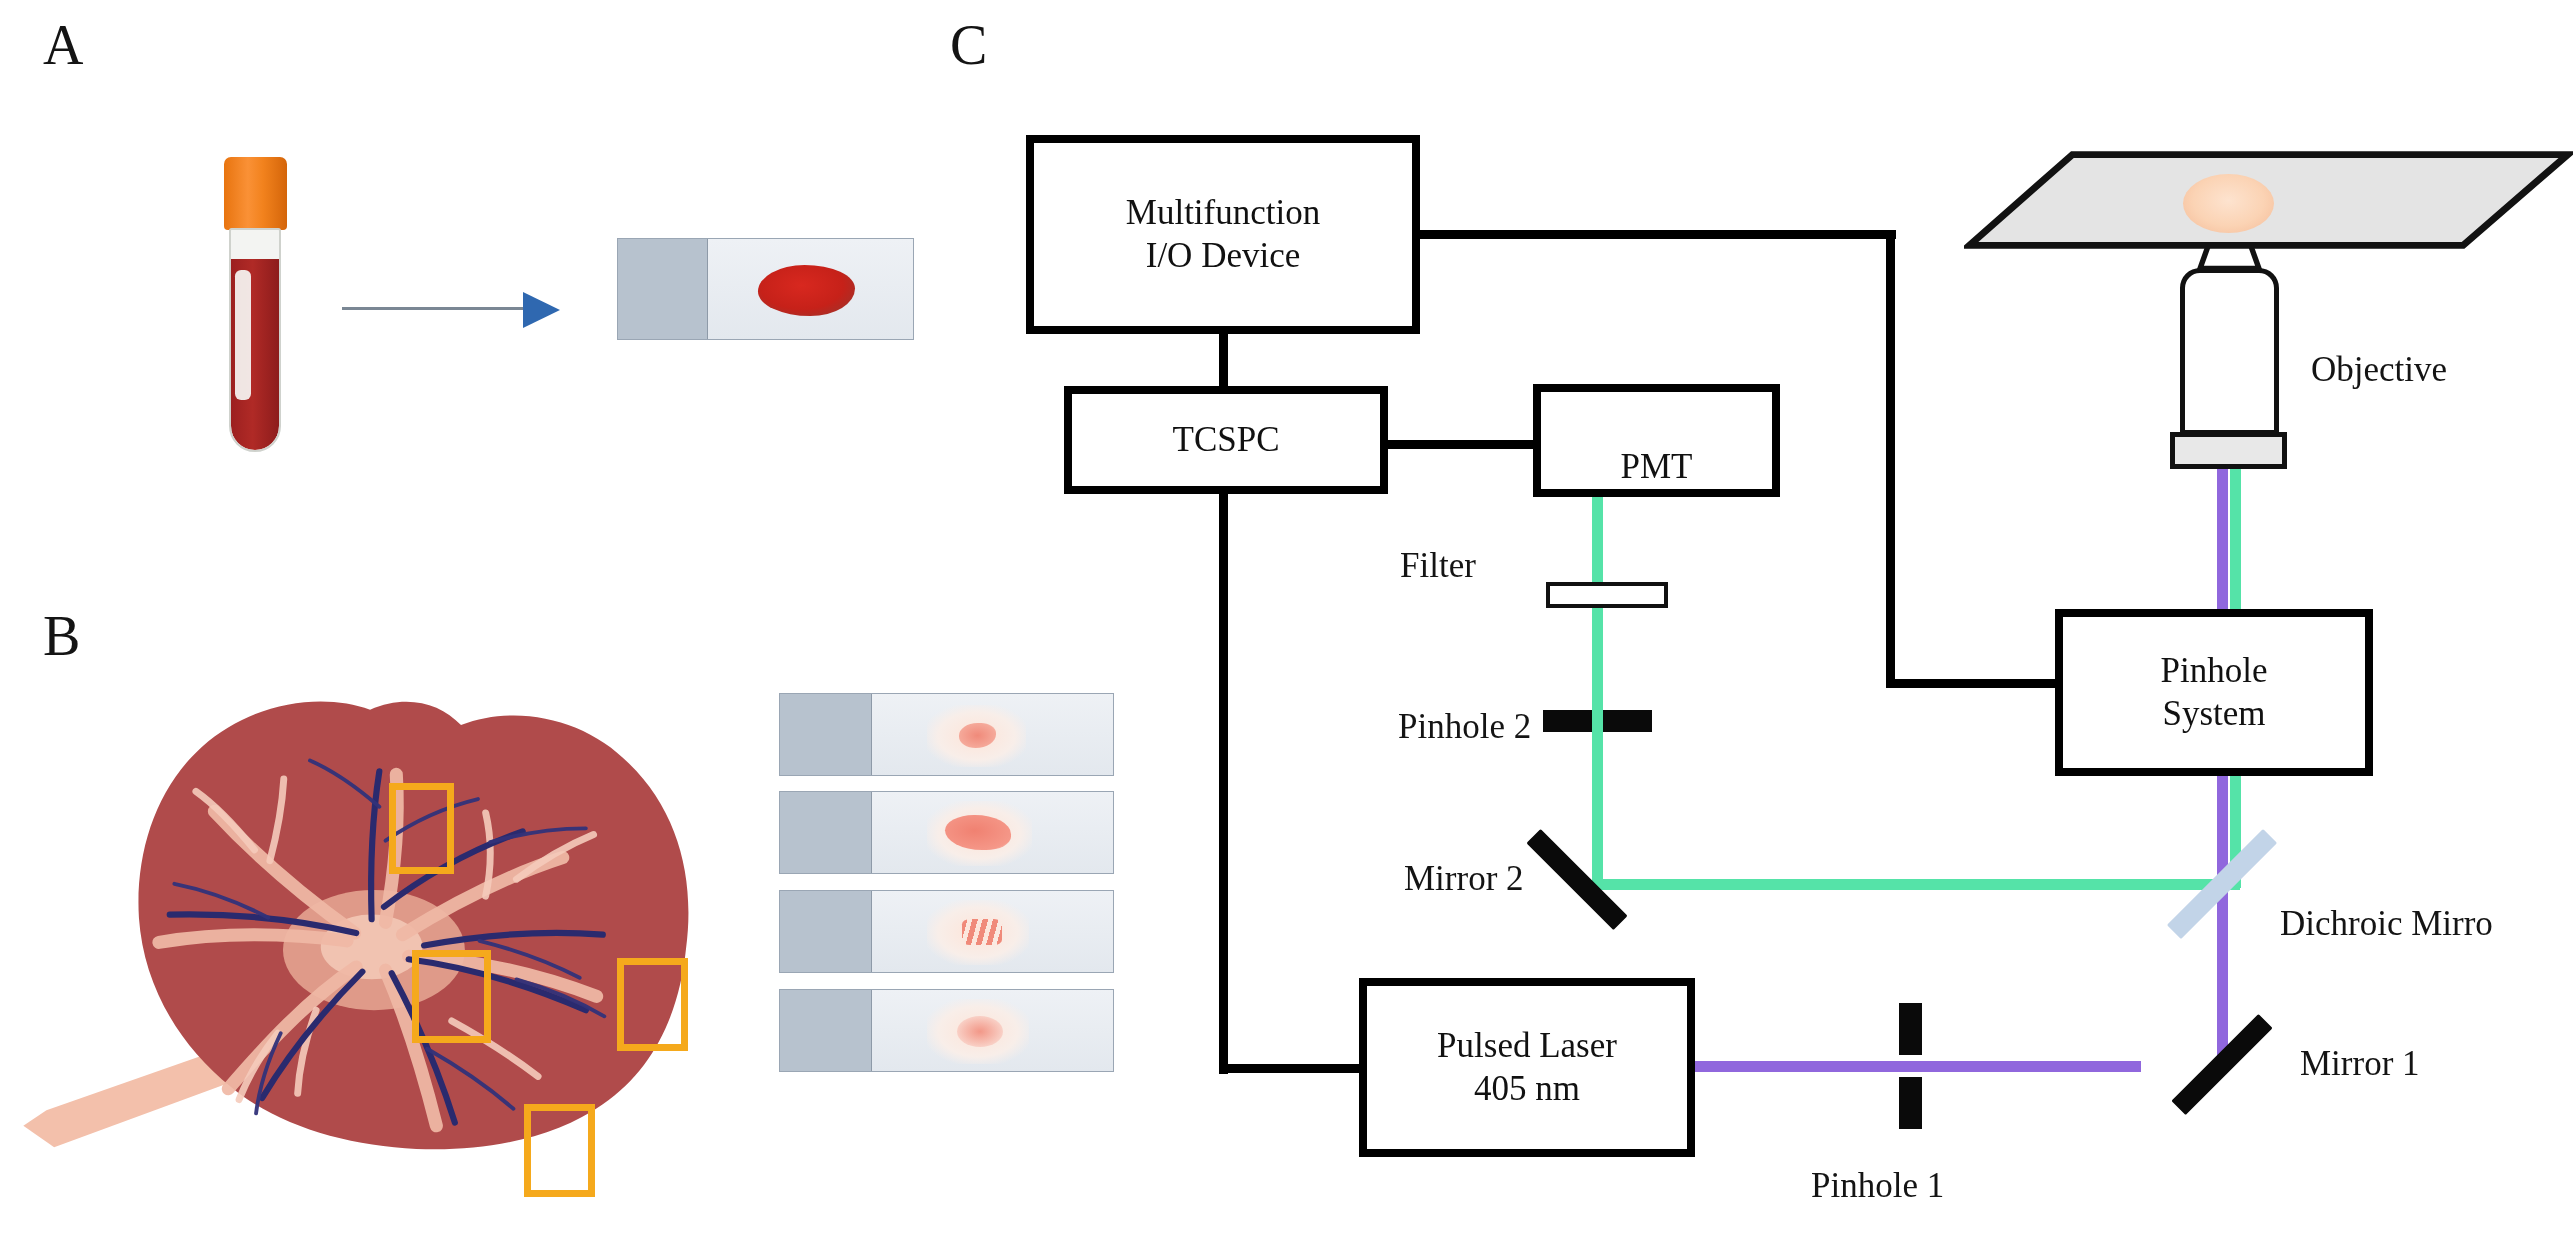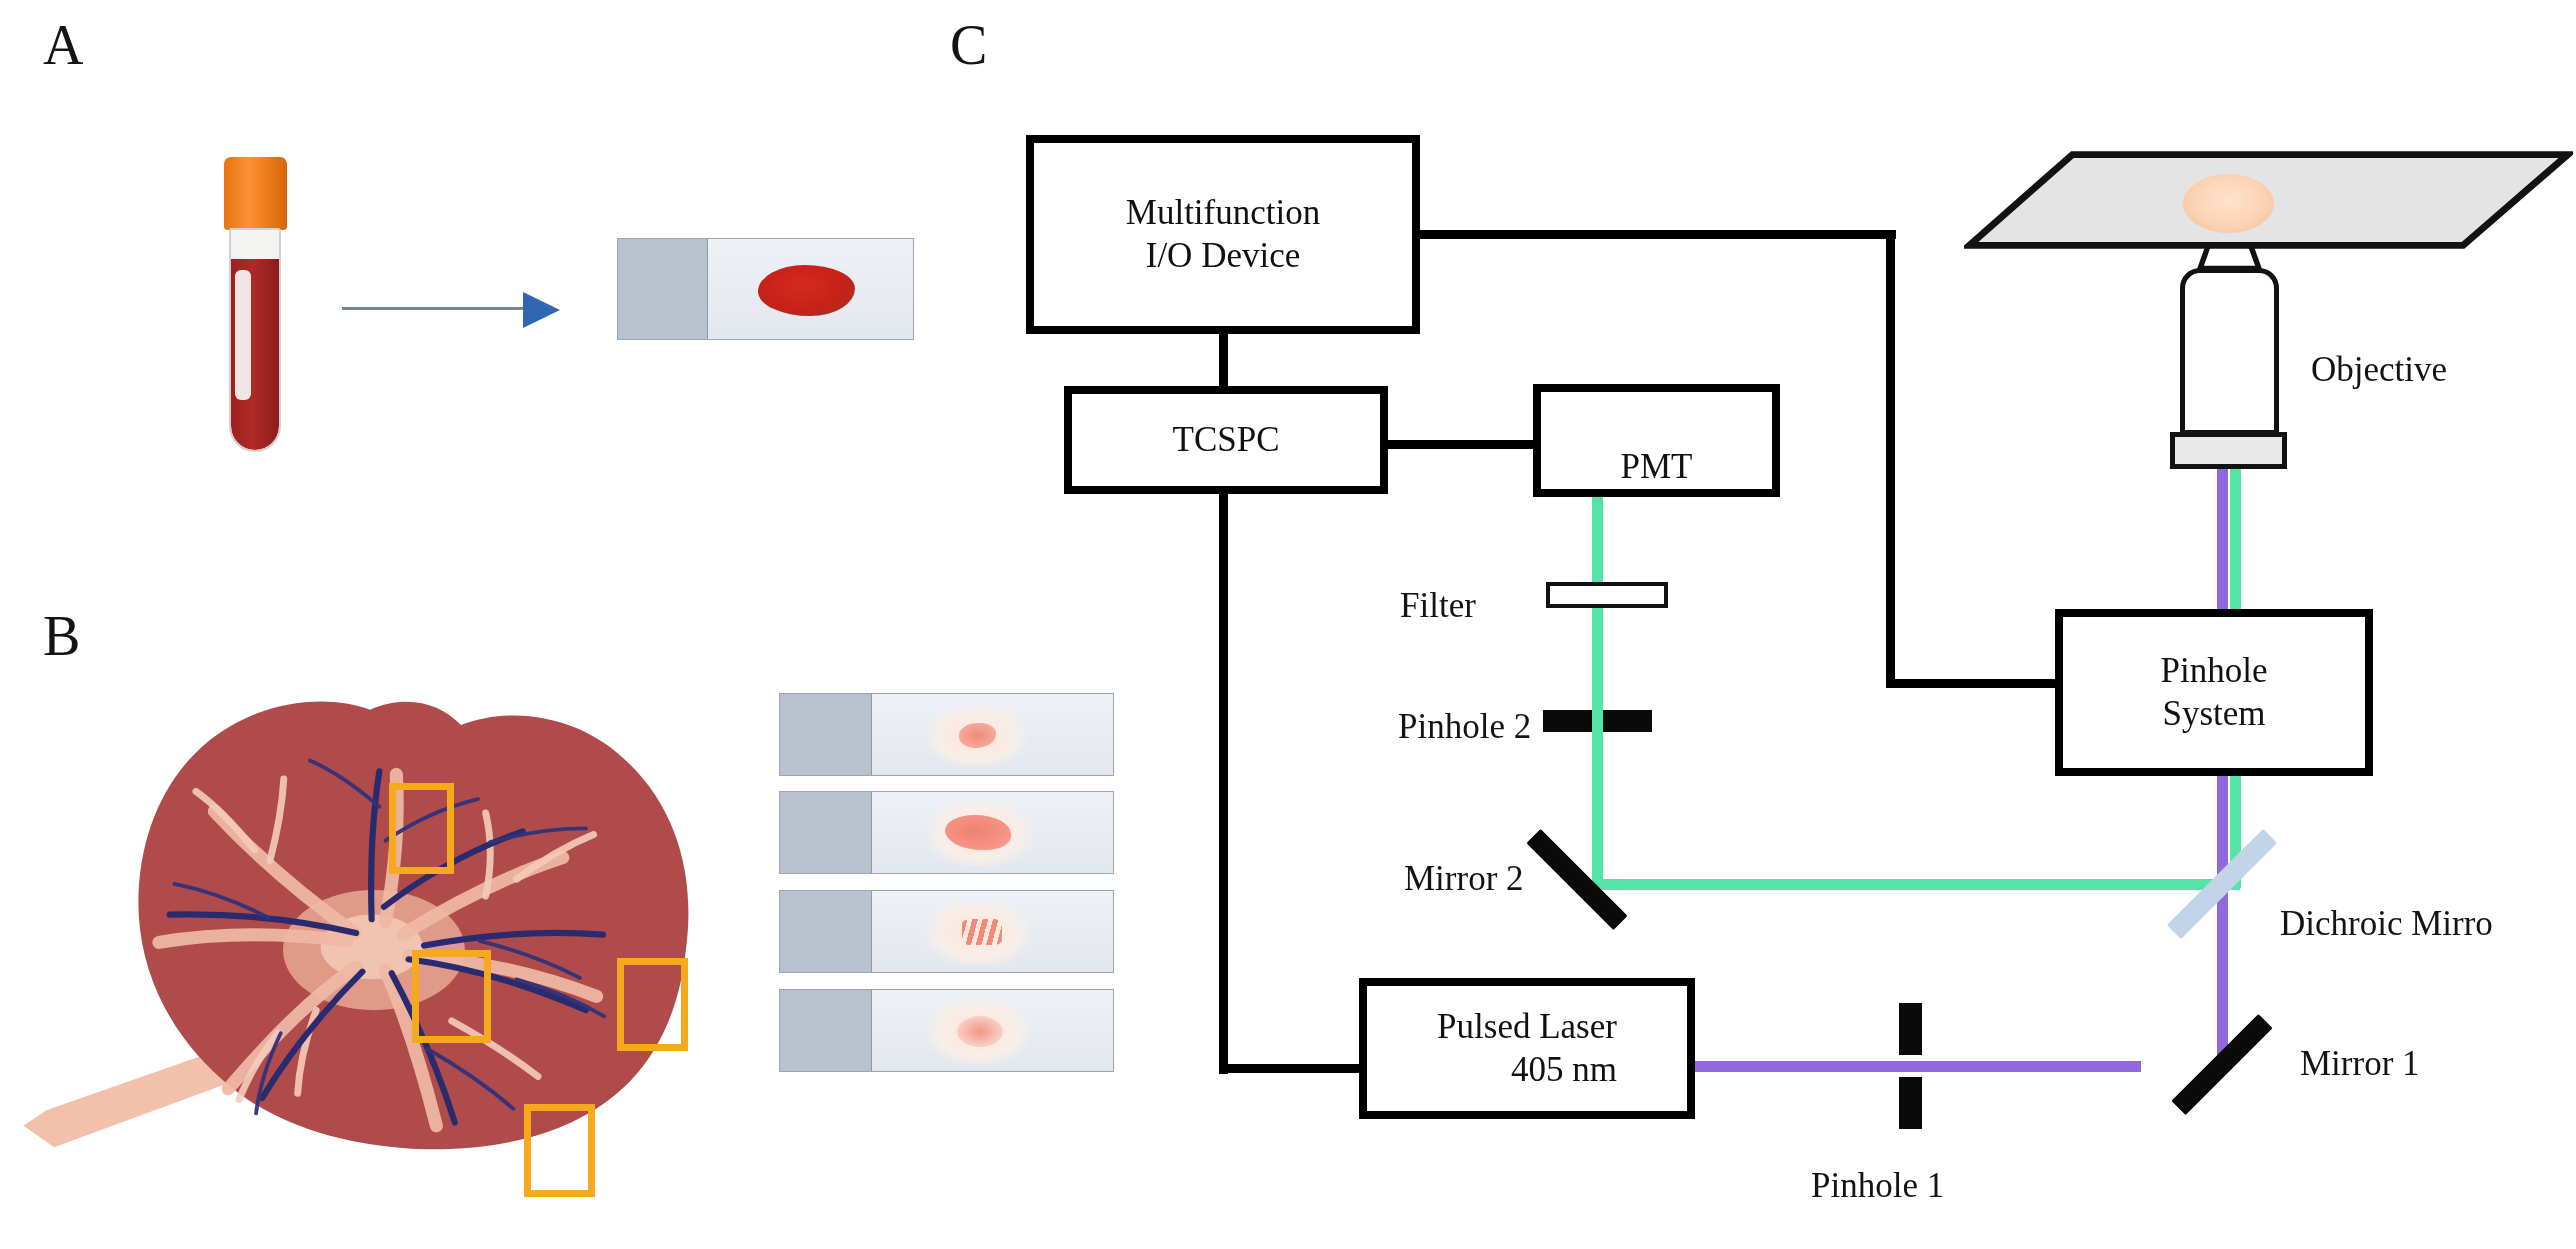--- a/index.html
+++ b/index.html
@@ -199,29 +199,29 @@
   <div class="t">PMT</div>
 </div>
 
 <div class="obox" style="left:2055px;top:609px;width:318px;height:167px;">
   <div class="t">
     <div>Pinhole</div>
     <div>System</div>
   </div>
 </div>
 
-<div class="obox" style="left:1359px;top:978px;width:336px;height:141px;text-align:right;">
+<div class="obox" style="left:1359px;top:978px;width:336px;height:179px;">
   <div class="t">
     <div>Pulsed Laser</div>
     <div>405 nm</div>
   </div>
 </div>
 
 <div class="filter" style="left:1546px;top:582px;width:122px;height:26px;"></div>
-<div class="abs lbl" style="left:1400px;top:585px;text-align:right;">Filter</div>
+<div class="abs lbl" style="left:1400px;top:545px;text-align:right;">Filter</div>
 
 <div class="pin" style="left:1543px;top:710px;width:49px;height:21.6px;"></div>
 <div class="pin" style="left:1603px;top:710px;width:49px;height:21.6px;"></div>
 <div class="abs lbl" style="left:1398px;top:706px;">Pinhole 2</div>
 
 <div class="mirror" style="left:1567px;top:818px;width:20px;height:123px;
      transform:rotate(-45deg);transform-origin:center;"></div>
 <div class="abs lbl" style="left:1404px;top:858px;">Mirror 2</div>
 
 <div class="pin" style="left:1899px;top:1003px;width:23px;height:52px;"></div>

